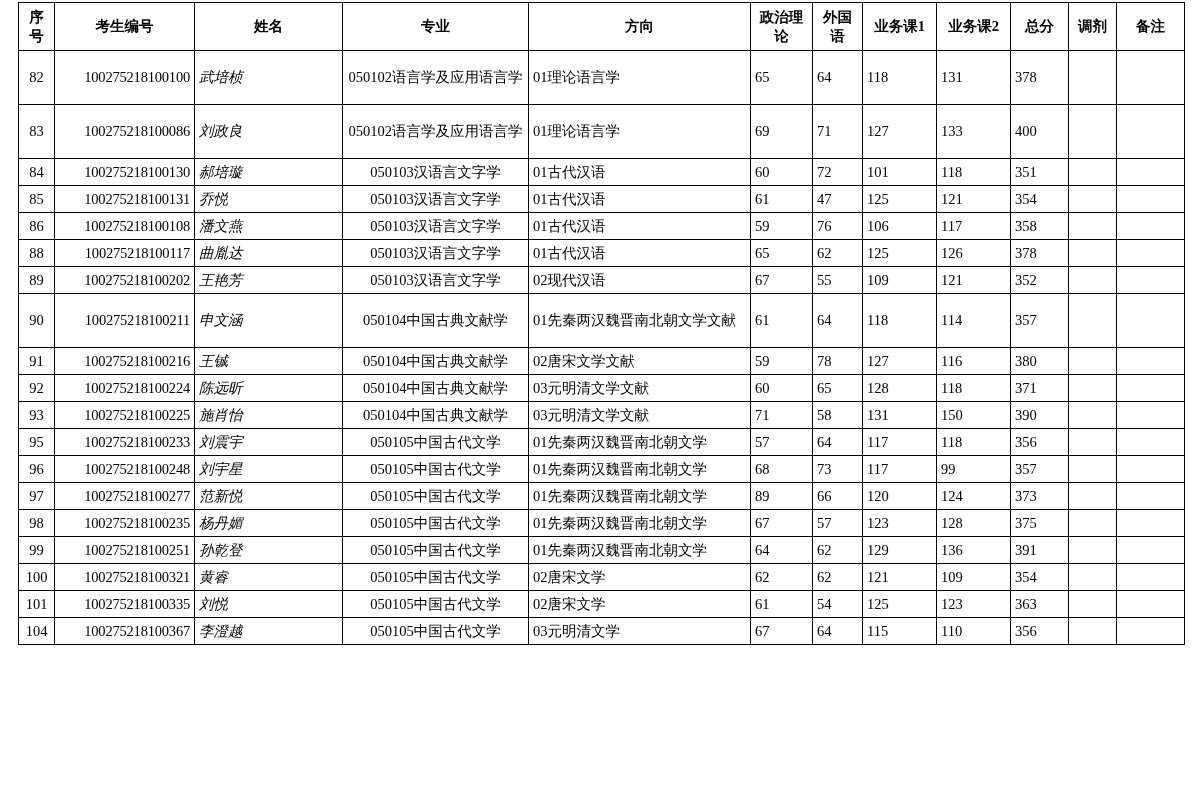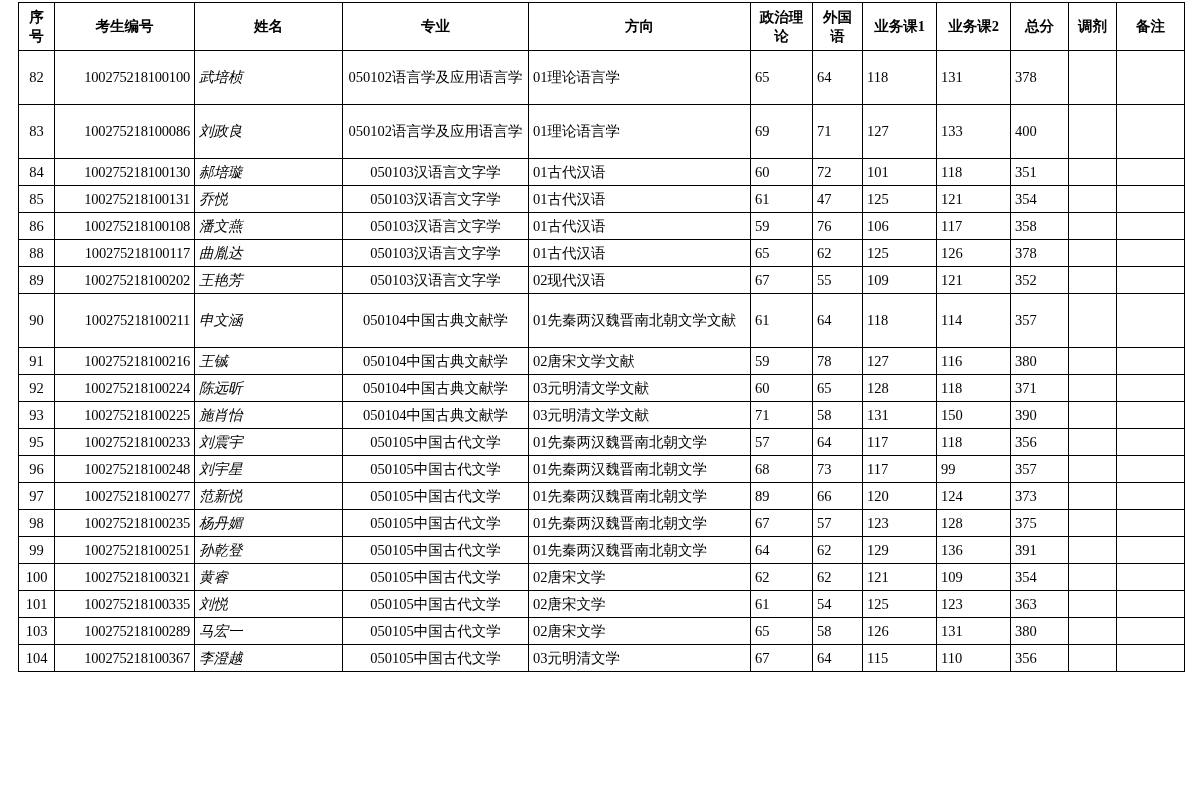--- a/index.html
+++ b/index.html
@@ -348,34 +348,20 @@
           <td class="dir">02唐宋文学</td>
           <td class="num">61</td>
           <td class="num">54</td>
           <td class="num">125</td>
           <td class="num">123</td>
           <td class="num">363</td>
           <td class="blank"></td>
           <td class="blank"></td>
         </tr>
         <tr class="row ">
-          <td class="seq">103</td>
-          <td class="exam">100275218100289</td>
-          <td class="name">马宏一</td>
-          <td class="major">050105中国古代文学</td>
-          <td class="dir">02唐宋文学</td>
-          <td class="num">65</td>
-          <td class="num">58</td>
-          <td class="num">126</td>
-          <td class="num">131</td>
-          <td class="num">380</td>
-          <td class="blank"></td>
-          <td class="blank"></td>
-        </tr>
-        <tr class="row ">
           <td class="seq">104</td>
           <td class="exam">100275218100367</td>
           <td class="name">李澄越</td>
           <td class="major">050105中国古代文学</td>
           <td class="dir">03元明清文学</td>
           <td class="num">67</td>
           <td class="num">64</td>
           <td class="num">115</td>
           <td class="num">110</td>
           <td class="num">356</td>

